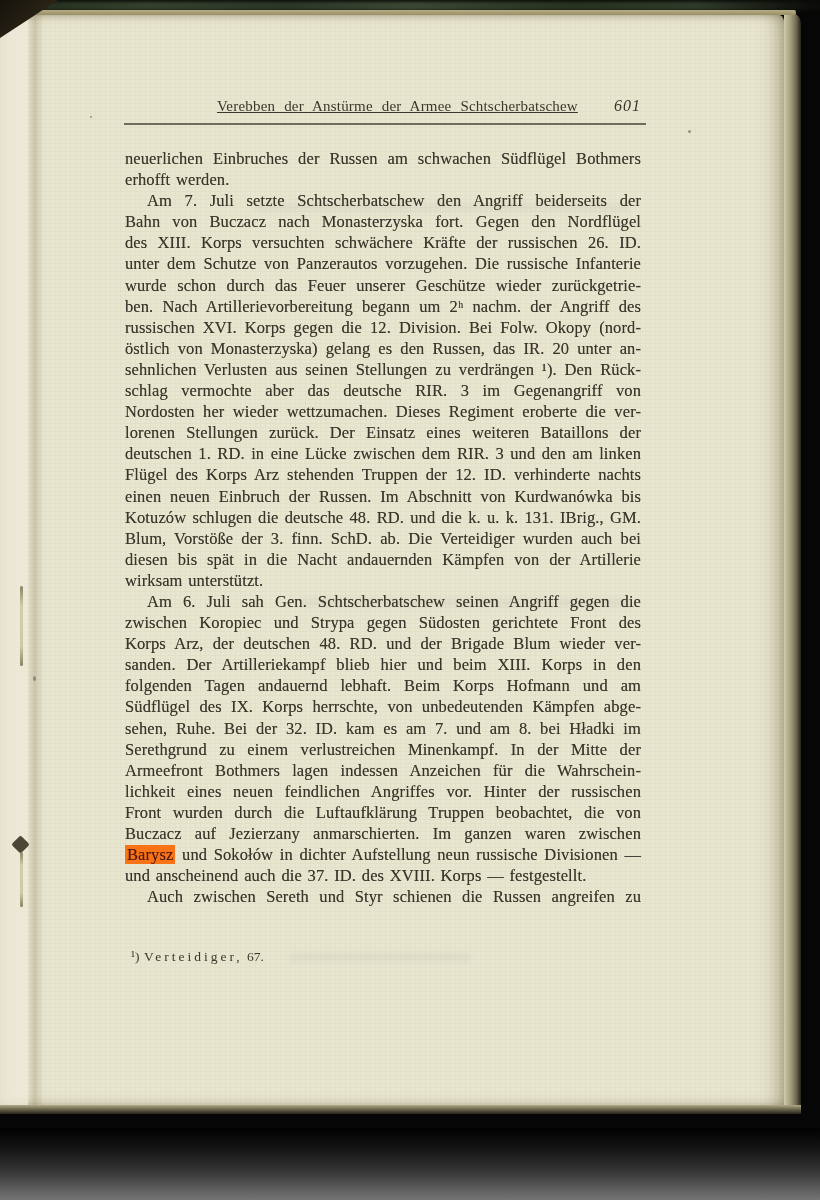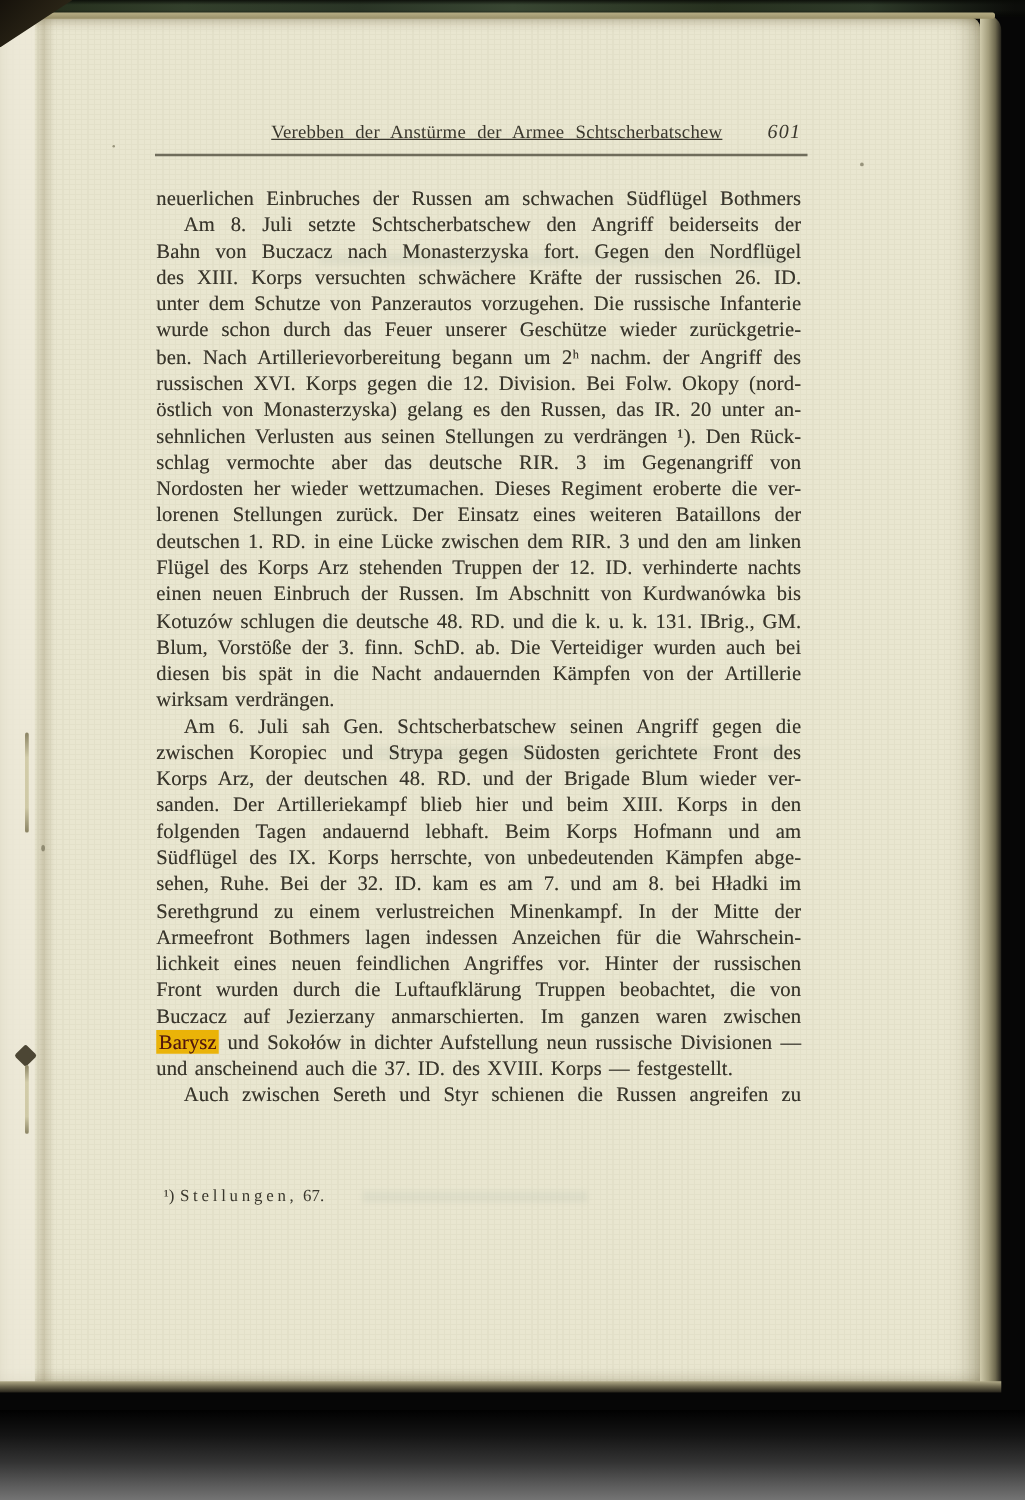--- a/index.html
+++ b/index.html
@@ -81,21 +81,21 @@
   .head-rule{position:absolute;left:124px;top:123px;width:522px;height:2px;background:#5a5748;opacity:.85;}
   .body-text{
     position:absolute;left:125px;top:148px;width:516px;
     color:#38352b;font-size:16.5px;line-height:21.1px;
     word-spacing:1.5px;letter-spacing:.1px;
     text-shadow:0 0 .4px rgba(56,53,43,.55);
   }
   .body-text .line{white-space:normal;}
   .body-text .line.just{text-align:justify;text-align-last:justify;}
   .body-text .line.ind{text-indent:22px;}
-  .hl{background:#eab308;color:#53140c;padding:0 2px;}
+  .hl{background:#f97316;color:#53140c;padding:0 2px;}
   .footnote{
     position:absolute;left:131px;top:949px;color:#3a372d;font-size:13.5px;
     word-spacing:1px;
   }
   .footnote .spaced{letter-spacing:3px;}
   
   .bottom-bar{
     position:absolute;left:0;top:1128px;width:820px;height:72px;
     background:linear-gradient(180deg,#010101 0%,#141414 28%,#333333 58%,#686868 92%,#747474 100%);
   }
@@ -124,55 +124,56 @@
   <div class="ghost" style="left:290px;top:953px;width:180px"></div>
 
   <div class="running-head">
     <span class="title">Verebben der Anstürme der Armee Schtscherbatschew</span>
     <span class="pageno">601</span>
   </div>
   <div class="head-rule"></div>
 
   <div class="body-text">
       <div class="line just">neuerlichen Einbruches der Russen am schwachen Südflügel Bothmers</div>
-      <div class="line just ind">Am 8. Juli setzte Schtscherbatschew den Angriff beiderseits der</div>
+      <div class="line">erhofft werden.</div>
+      <div class="line just ind">Am 7. Juli setzte Schtscherbatschew den Angriff beiderseits der</div>
       <div class="line just">Bahn von Buczacz nach Monasterzyska fort. Gegen den Nordflügel</div>
       <div class="line just">des XIII. Korps versuchten schwächere Kräfte der russischen 26. ID.</div>
       <div class="line just">unter dem Schutze von Panzerautos vorzugehen. Die russische Infanterie</div>
       <div class="line just">wurde schon durch das Feuer unserer Geschütze wieder zurückgetrie-</div>
       <div class="line just">ben. Nach Artillerievorbereitung begann um 2ʰ nachm. der Angriff des</div>
       <div class="line just">russischen XVI. Korps gegen die 12. Division. Bei Folw. Okopy (nord-</div>
       <div class="line just">östlich von Monasterzyska) gelang es den Russen, das IR. 20 unter an-</div>
       <div class="line just">sehnlichen Verlusten aus seinen Stellungen zu verdrängen ¹). Den Rück-</div>
       <div class="line just">schlag vermochte aber das deutsche RIR. 3 im Gegenangriff von</div>
       <div class="line just">Nordosten her wieder wettzumachen. Dieses Regiment eroberte die ver-</div>
       <div class="line just">lorenen Stellungen zurück. Der Einsatz eines weiteren Bataillons der</div>
       <div class="line just">deutschen 1. RD. in eine Lücke zwischen dem RIR. 3 und den am linken</div>
       <div class="line just">Flügel des Korps Arz stehenden Truppen der 12. ID. verhinderte nachts</div>
       <div class="line just">einen neuen Einbruch der Russen. Im Abschnitt von Kurdwanówka bis</div>
       <div class="line just">Kotuzów schlugen die deutsche 48. RD. und die k. u. k. 131. IBrig., GM.</div>
       <div class="line just">Blum, Vorstöße der 3. finn. SchD. ab. Die Verteidiger wurden auch bei</div>
       <div class="line just">diesen bis spät in die Nacht andauernden Kämpfen von der Artillerie</div>
-      <div class="line">wirksam verdrängen.</div>
+      <div class="line">wirksam unterstützt.</div>
       <div class="line just ind">Am 6. Juli sah Gen. Schtscherbatschew seinen Angriff gegen die</div>
       <div class="line just">zwischen Koropiec und Strypa gegen Südosten gerichtete Front des</div>
       <div class="line just">Korps Arz, der deutschen 48. RD. und der Brigade Blum wieder ver-</div>
       <div class="line just">sanden. Der Artilleriekampf blieb hier und beim XIII. Korps in den</div>
       <div class="line just">folgenden Tagen andauernd lebhaft. Beim Korps Hofmann und am</div>
       <div class="line just">Südflügel des IX. Korps herrschte, von unbedeutenden Kämpfen abge-</div>
       <div class="line just">sehen, Ruhe. Bei der 32. ID. kam es am 7. und am 8. bei Hładki im</div>
       <div class="line just">Serethgrund zu einem verlustreichen Minenkampf. In der Mitte der</div>
       <div class="line just">Armeefront Bothmers lagen indessen Anzeichen für die Wahrschein-</div>
       <div class="line just">lichkeit eines neuen feindlichen Angriffes vor. Hinter der russischen</div>
       <div class="line just">Front wurden durch die Luftaufklärung Truppen beobachtet, die von</div>
       <div class="line just">Buczacz auf Jezierzany anmarschierten. Im ganzen waren zwischen</div>
       <div class="line just"><span class="hl">Barysz</span> und Sokołów in dichter Aufstellung neun russische Divisionen —</div>
       <div class="line">und anscheinend auch die 37. ID. des XVIII. Korps — festgestellt.</div>
       <div class="line just ind">Auch zwischen Sereth und Styr schienen die Russen angreifen zu</div>
     </div>
 
-  <div class="footnote"><span>¹) </span><span class="spaced">Stellungen,</span><span> 67.</span></div>
+  <div class="footnote"><span>¹) </span><span class="spaced">Verteidiger,</span><span> 67.</span></div>
 </div>
 
 <div class="bottom-bar">
   
   
 </div>
 
 </body></html>

